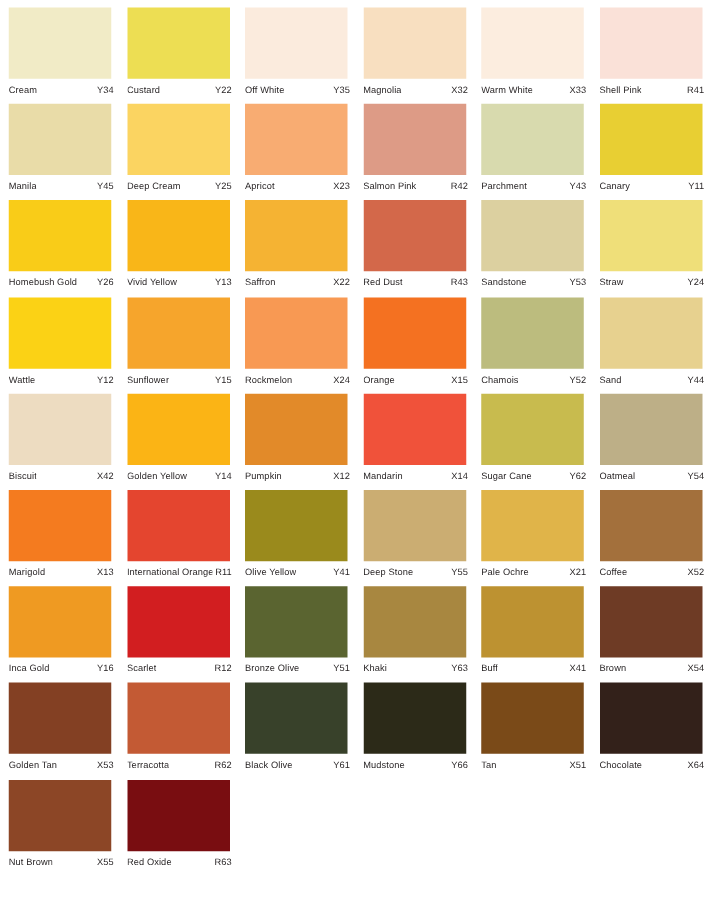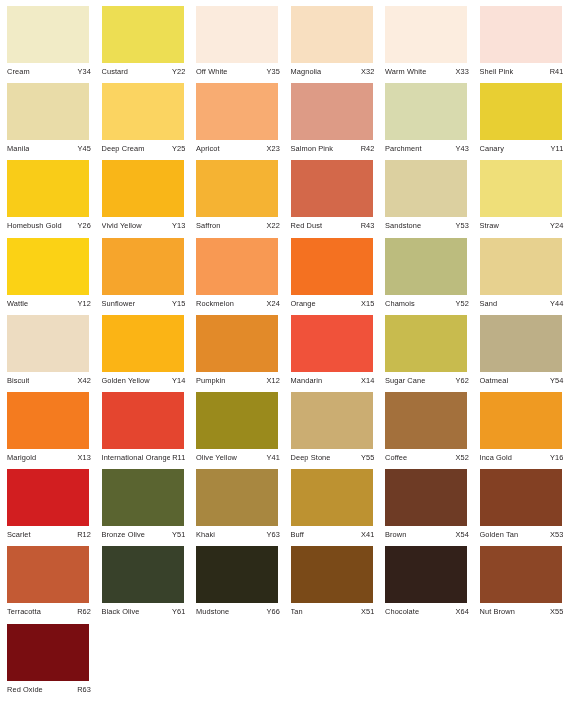--- a/index.html
+++ b/index.html
@@ -300,20 +300,27 @@
         </div>
       </div>
       <div class="cell">
         <div class="chip" style="background: rgb(203, 173, 114);"></div>
         <div class="caption">
           <span class="cname">Deep Stone</span>
           <span class="ccode">Y55</span>
         </div>
       </div>
       <div class="cell">
+        <div class="chip" style="background: rgb(224, 180, 73);"></div>
+        <div class="caption">
+          <span class="cname">Pale Ochre</span>
+          <span class="ccode">X21</span>
+        </div>
+      </div>
+      <div class="cell">
         <div class="chip" style="background: rgb(163, 112, 60);"></div>
         <div class="caption">
           <span class="cname">Coffee</span>
           <span class="ccode">X52</span>
         </div>
       </div>
       <div class="cell">
         <div class="chip" style="background: rgb(239, 154, 34);"></div>
         <div class="caption">
           <span class="cname">Inca Gold</span>

